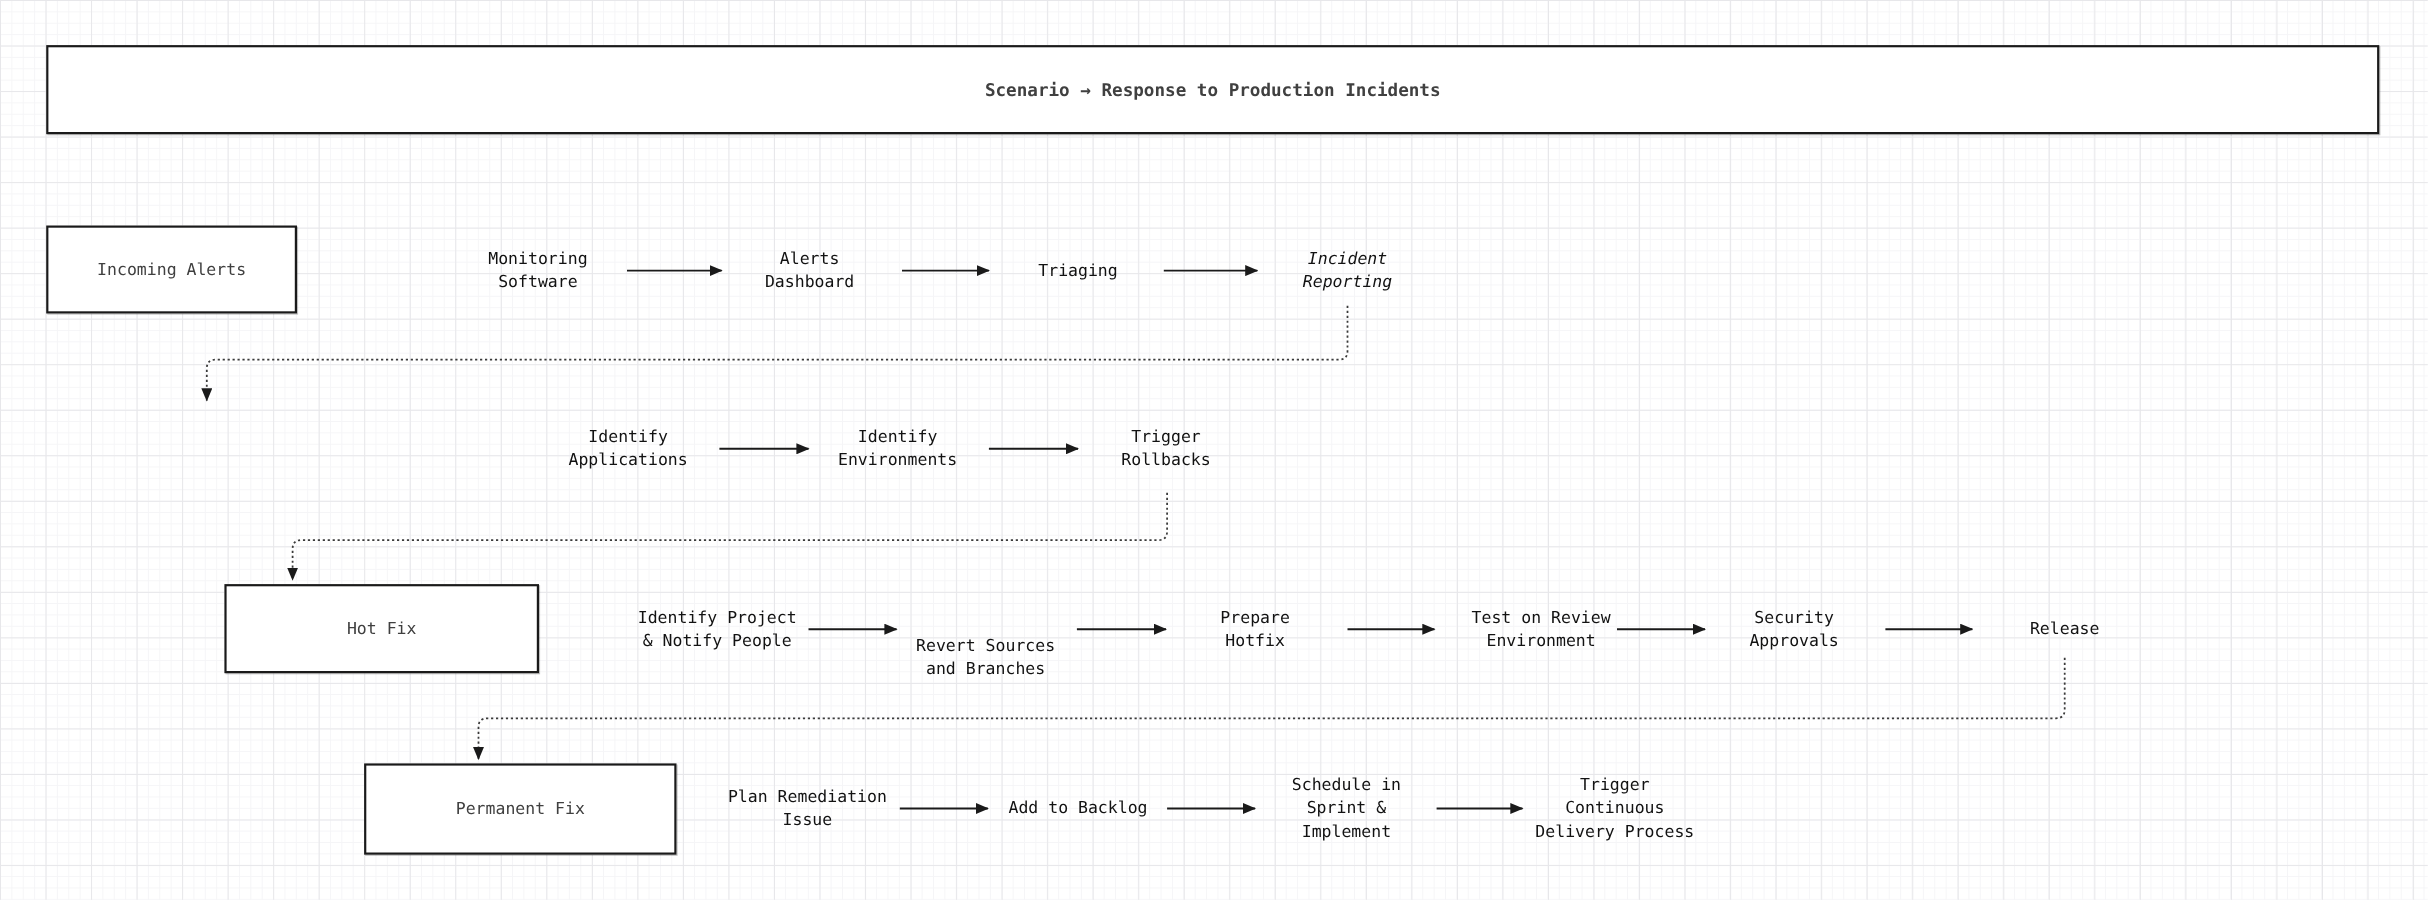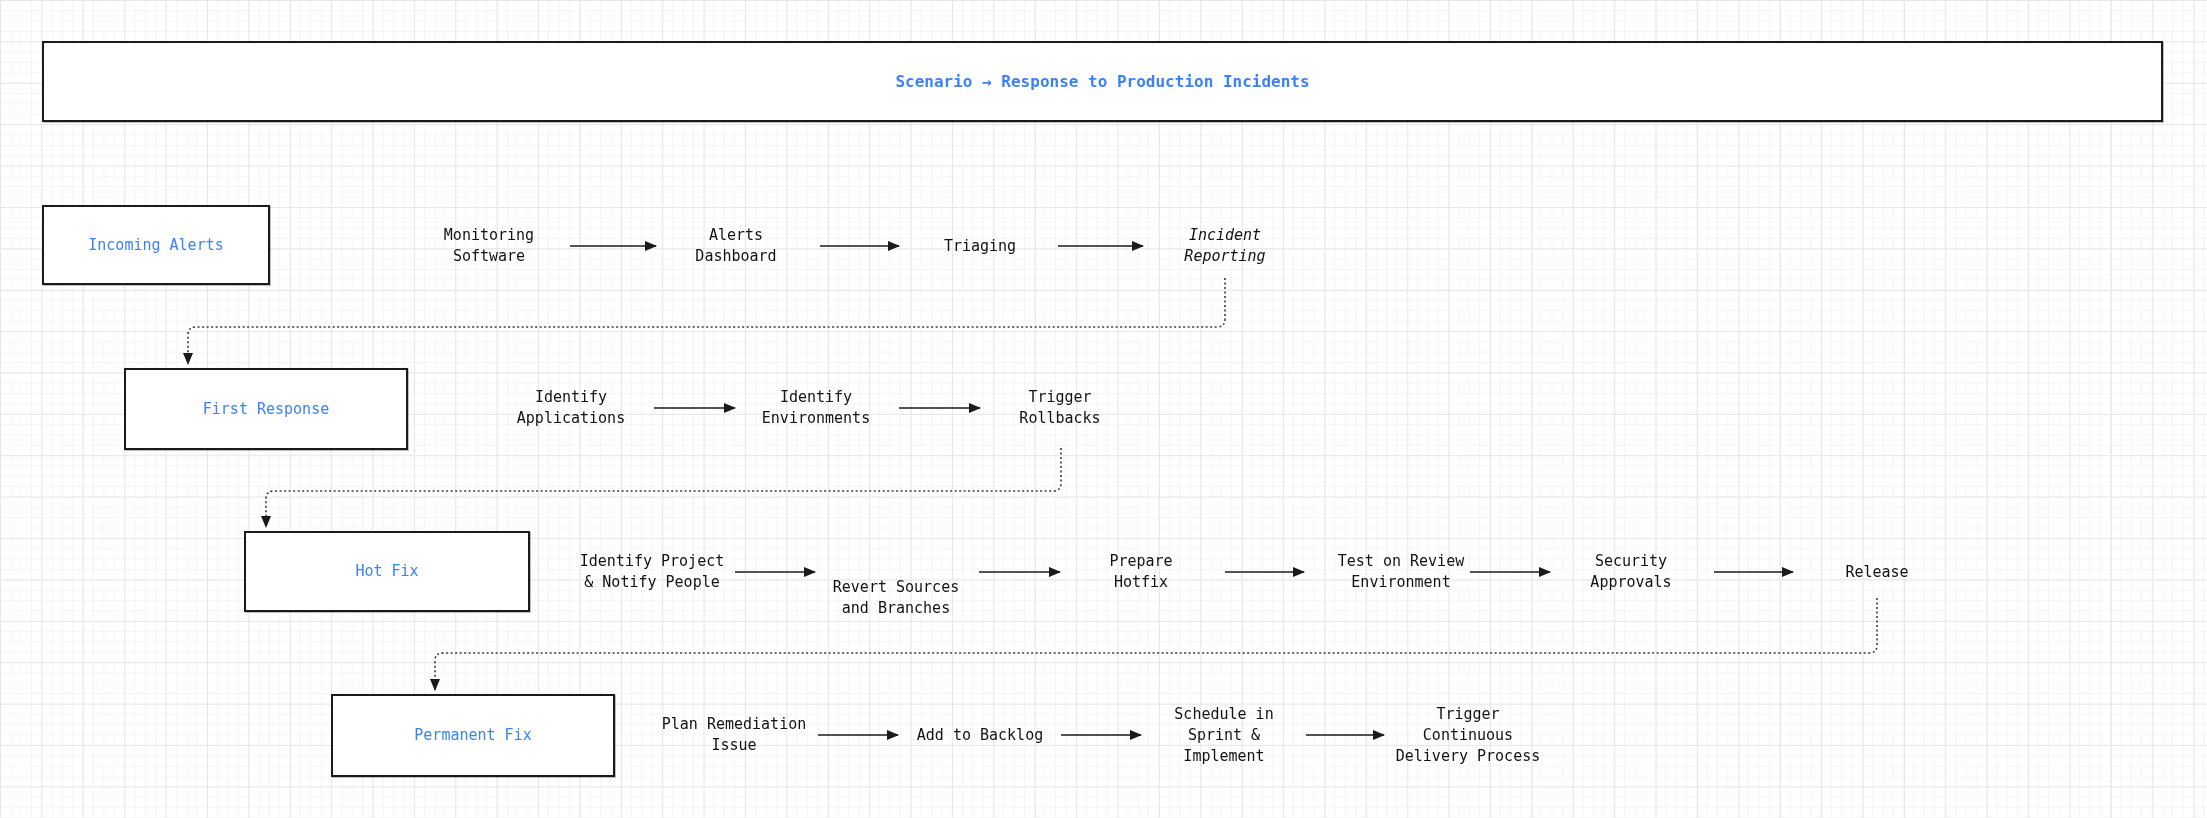--- a/index.html
+++ b/index.html
@@ -17,21 +17,21 @@
       linear-gradient(#f5f5f7 1px, transparent 1px),
       linear-gradient(90deg, #f5f5f7 1px, transparent 1px);
     background-size:41.4px 41.4px, 41.4px 41.4px, 10.35px 10.35px, 10.35px 10.35px;
   }
   .node{
     position:absolute;
     background:#ffffff;
     border:2px solid #1a1a1a;
     box-shadow:1px 1px 0 rgba(0,0,0,0.25);
     display:flex;align-items:center;justify-content:center;
-    color:#3b82f6;font-size:15px;line-height:21px;text-align:center;
+    color:#404040;font-size:15px;line-height:21px;text-align:center;
     box-sizing:border-box;
   }
   .title-node{
     left:42px;top:41px;width:2121px;height:81px;
     font-weight:bold;font-size:16px;
   }
   .step-label{
     position:absolute;transform:translate(-50%,-50%);
     color:#121212;font-size:15px;line-height:21px;
     text-align:center;white-space:pre-line;
@@ -43,24 +43,21 @@
 
 <div class="canvas">
 
   <div class="node title-node">
     <span>Scenario → Response to Production Incidents</span>
   </div>
 
   <div class="node" style="left:42px;top:205px;width:228px;height:80px;">
     <span>Incoming Alerts</span>
   </div>
-  <div class="node" style="left:124px;top:368px;width:284px;height:82px;">
-    <span>First Response</span>
-  </div>
-  <div class="node" style="left:204px;top:531px;width:286px;height:81px;margin-left:40px;">
+  <div class="node" style="left:204px;top:531px;width:286px;height:81px;">
     <span>Hot Fix</span>
   </div>
   <div class="node" style="left:287px;top:694px;width:284px;height:83px;margin-left:44px;">
     <span>Permanent Fix</span>
   </div>
 
   <div class="step-label" style="left:489px;top:246px;">Monitoring
 Software</div>
   <div class="step-label" style="left:736px;top:246px;">Alerts
 Dashboard</div>

